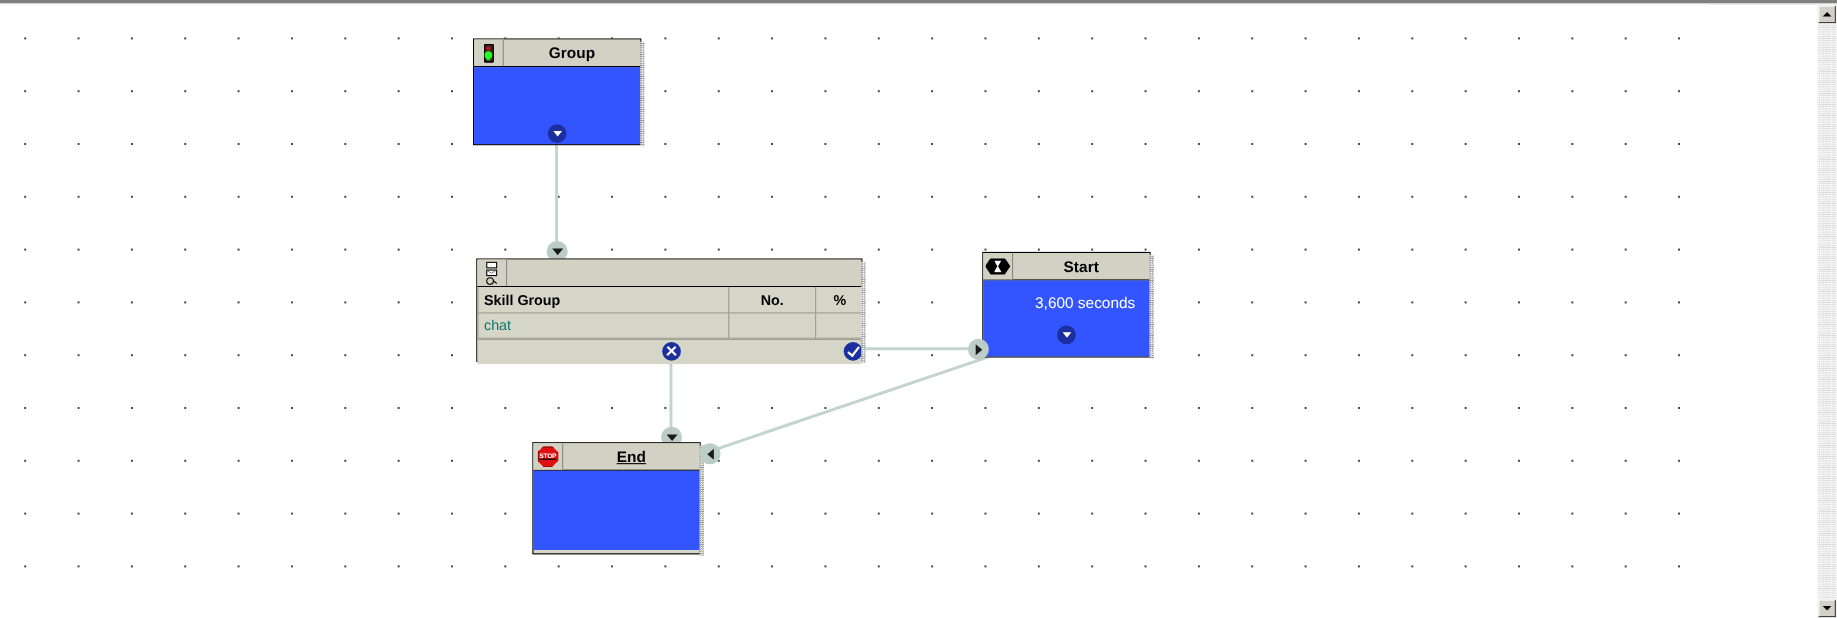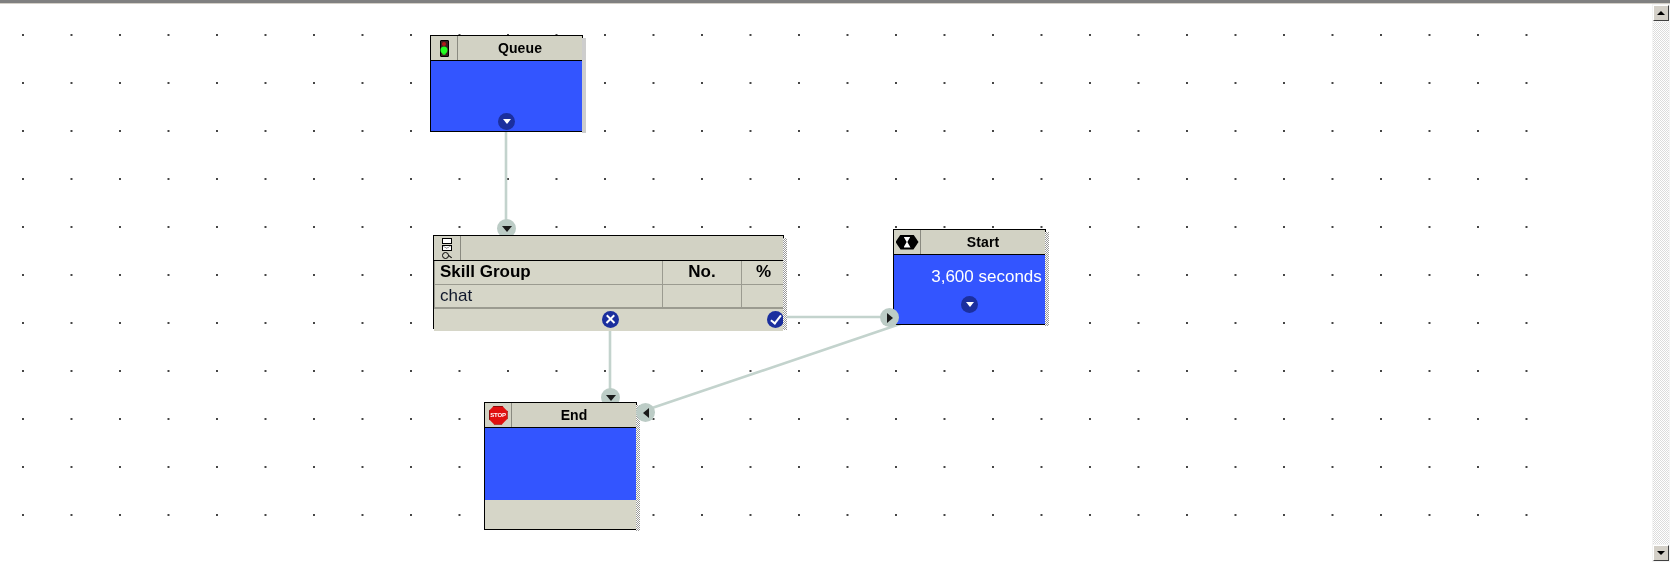--- a/index.html
+++ b/index.html
@@ -221,54 +221,54 @@
 
   
   .qtable {
     border-collapse: collapse;
     width: 100%;
     table-layout: fixed;
     background: #d6d6c8;
   }
   .qtable th, .qtable td {
     border: 1px solid #9b9b90;
-    font-size: 17px;
+    font-size: 13px;
     height: 23px;
     padding: 0 5px;
     color: #000000;
     box-sizing: border-box;
     overflow: hidden;
     white-space: nowrap;
   }
   .qtable th {
     font-weight: bold;
     text-align: left;
     border-top: none;
   }
   .qtable th.c-num, .qtable th.c-pct {
     text-align: center;
   }
   .qtable td {
     font-weight: normal;
-    color: #0f172a;
+    color: #0f766e;
   }
   .qfooter {
     height: 22px;
     background: #d6d6c8;
     position: relative;
     border-top: 1px solid #9b9b90;
   }
 
   .wait-label {
     position: absolute;
     left: 0; right: 0;
     top: 12px;
     text-align: center;
     color: #ffffff;
-    font-size: 17px;
+    font-size: 14px;
     padding-left: 34px;
   }
 
   
   .tl-body {
     width: 9px; height: 17px;
     background: #3a1f1f;
     border: 1px solid #000000;
     border-radius: 1px;
     position: relative;
@@ -378,21 +378,21 @@
     <div class="node" style="left:430px; top:31px; width:153px; height:97px;">
       <div class="node-header">
         <div class="node-icon">
           <div class="tl-body">
             <div class="tl-lamp r"></div>
             <div class="tl-lamp y"></div>
             <div class="tl-lamp g"></div>
             <div class="tl-glow"></div>
           </div>
         </div>
-        <div class="node-title">Queue</div>
+        <div class="node-title">Group</div>
       </div>
       <div class="node-body" style="height:70px;">
         <div class="port out-down" style="left:67px; top:52px;">
           <span class="tri"></span>
         </div>
       </div>
     </div>
 
     <div class="marker" style="left:497px; top:215px;">
       <span class="tri-down"></span>
@@ -455,21 +455,21 @@
     </div>
 
     <div class="marker" style="left:880px; top:304px;">
       <span class="tri-right"></span>
     </div>
 
     <div class="marker" style="left:601px; top:384px;">
       <span class="tri-down"></span>
     </div>
 
-    <div class="node" style="left:484px; top:398px; width:153px; height:128px;">
+    <div class="node" style="left:484px; top:398px; width:153px; height:102px;text-decoration:underline;">
       <div class="node-header">
         <div class="node-icon">
           <div class="stop-sign">STOP</div>
         </div>
         <div class="node-title">End</div>
       </div>
       <div class="node-body" style="height:72px;"></div>
     </div>
 
     <div class="marker" style="left:636px; top:399px;">

